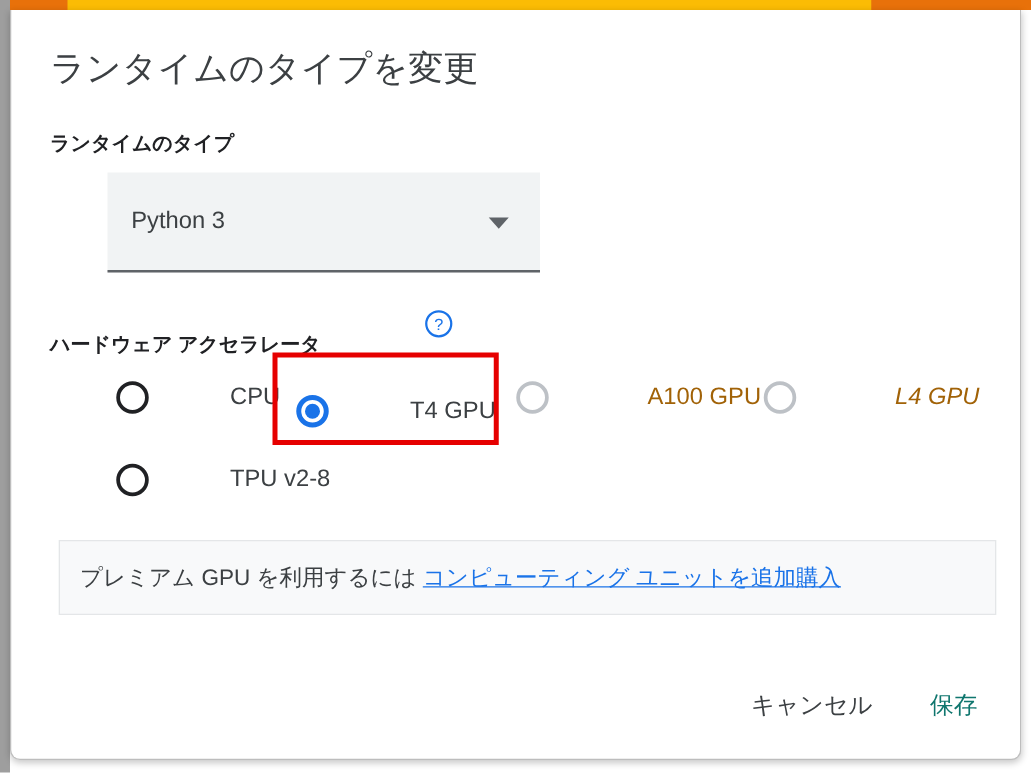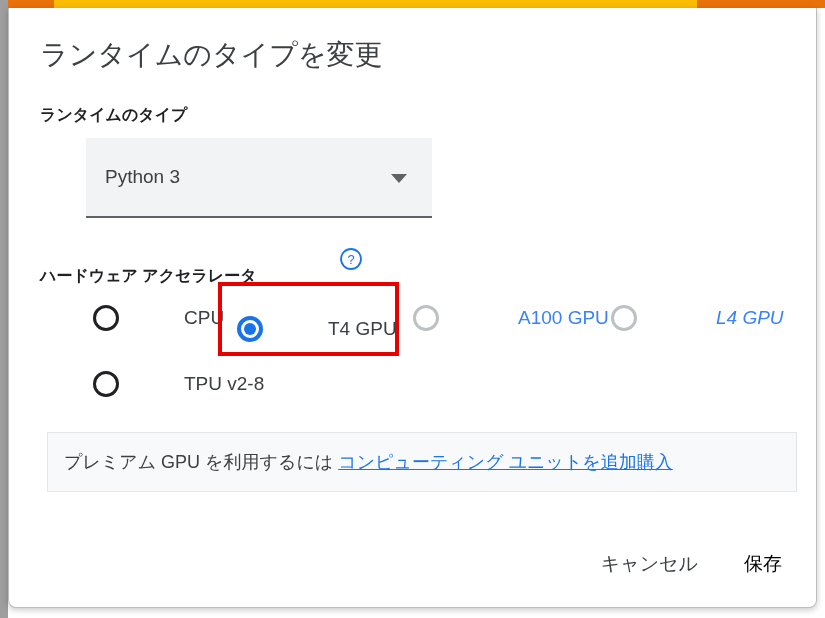--- a/index.html
+++ b/index.html
@@ -162,21 +162,21 @@
     position: absolute;
     left: 50%;
     top: 50%;
     width: 12px;
     height: 12px;
     margin: -6px 0 0 -6px;
     border-radius: 50%;
     background: #1a73e8;
   }
   .radio-option.is-disabled .radio-mark { border-color: #bdc1c6; }
-  .radio-option.is-disabled .radio-label { color: #3b82f6; margin-left: 32px; }
+  .radio-option.is-disabled .radio-label { color: #a16207; margin-left: 32px; }
   .radio-option:not(.is-disabled) { cursor: pointer; }
 
   #opt-cpu     { left: 84px;  top: 297px; }
   #opt-t4      { left: 228px; top: 308px; }
   #opt-a100    { left: 404px; top: 297px; }
   #opt-l4      { left: 602px; top: 297px; font-style: italic; }
   #opt-tpu     { left: 84px;  top: 363px; }
 
   
   #t4-highlight-box {
@@ -228,21 +228,21 @@
   .text-button {
     font-size: 19px;
     padding: 8px 10px;
     background: transparent;
     border: none;
     cursor: pointer;
     white-space: nowrap;
     font-family: inherit;
   }
   #cancel-button { color: #3c4043; }
-  #save-button   { color: #000000; }
+  #save-button   { color: #0f766e; }
 </style>
 </head>
 <body>
 
 <div id="page-backdrop"></div>
 
 <div id="progress-bar">
   <div class="seg-left"></div>
   <div class="seg-right"></div>
 </div>

